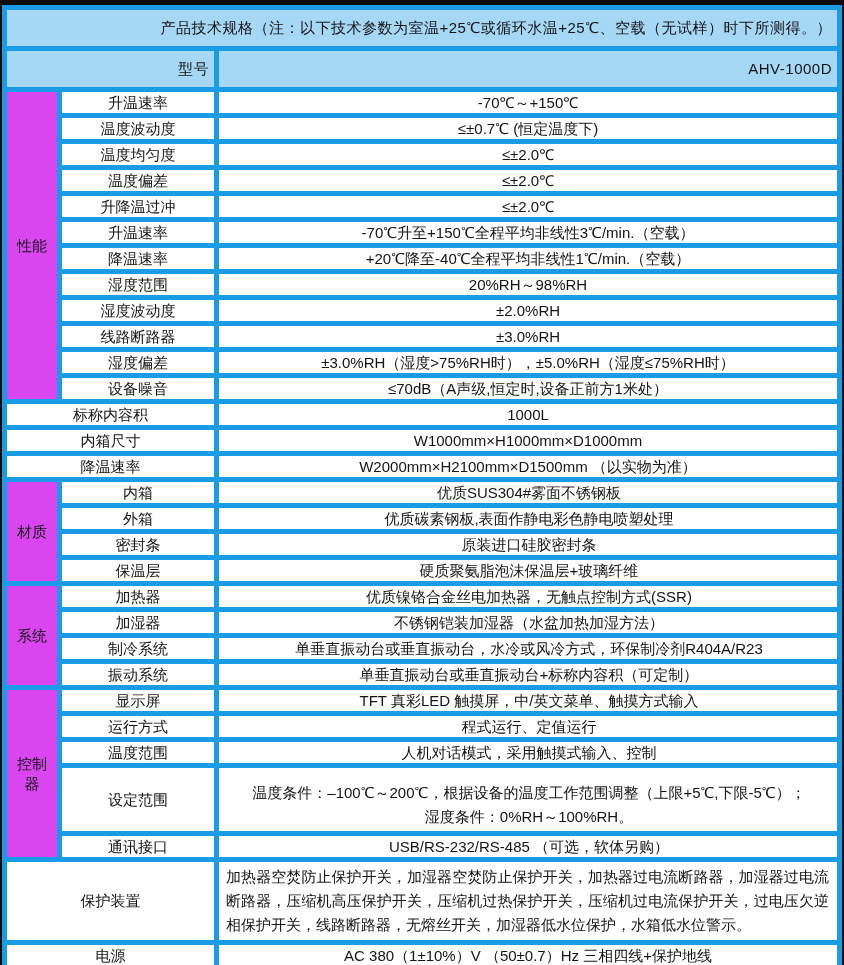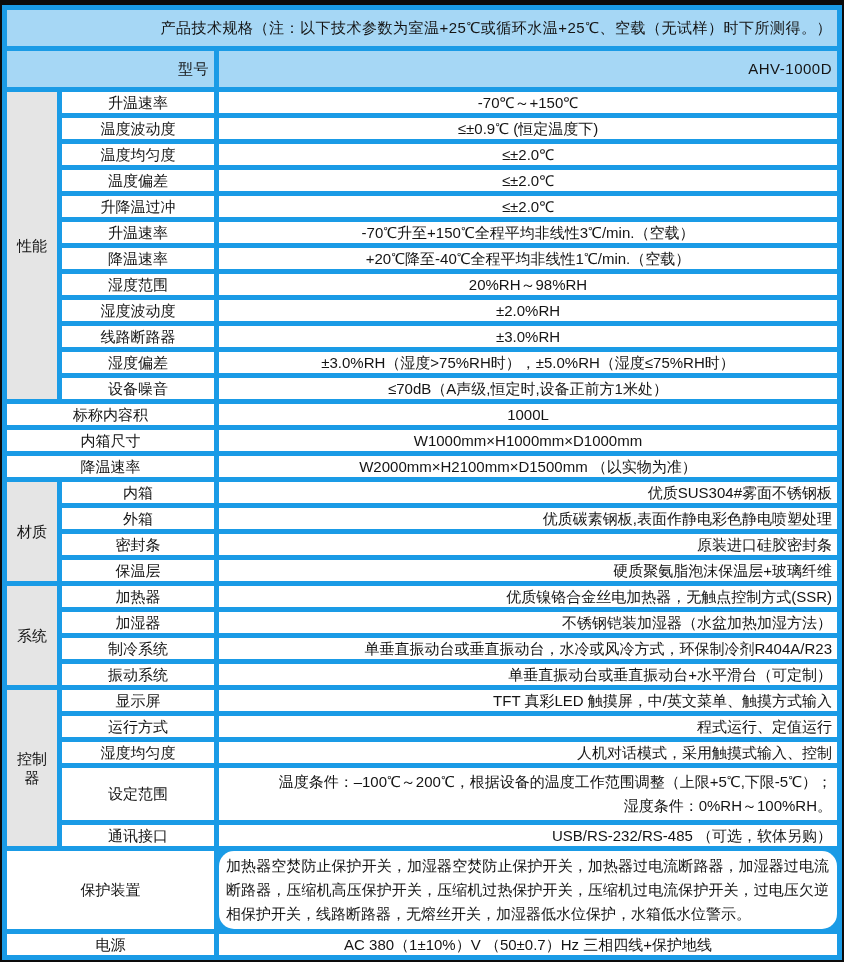--- a/index.html
+++ b/index.html
@@ -36,31 +36,30 @@
     vertical-align:middle;
     color:var(--ink);
     overflow:hidden;
   }
   tr.hdr td{
     background:var(--hdr);
     height:36px;
     letter-spacing:0.5px;
     text-align:right;
   }
-  td.sec{background:#e5e5e5;}
-  td.left{text-align:right;padding-left:7px;}
+  td.sec{background:#d946ef;}
+  td.left{text-align:center;padding-left:7px;}
   td.just{
     text-align:justify;
     text-align-last:left;
     line-height:24px;
     padding:3px 8px 3px 7px;
-    border-radius:15px;
   }
   .b{font-weight:normal;}
-  td.multi{line-height:24px;padding-top:2px;padding-bottom:2px;}
+  td.multi{line-height:24px;padding-top:13px;padding-bottom:2px;}
   .footer-note{
     font-size:15px;
     color:#c2410c;
     padding:3px 2px 0 2px;
     margin-top:48px;
   }
 </style>
 </head>
 <body>
 
@@ -81,21 +80,21 @@
     <td>AHV-1000D</td>
   </tr>
 
   <tr>
     <td rowspan="12" class="sec">性能</td>
     <td>升温速率</td>
     <td class="b">-70℃～+150℃</td>
   </tr>
   <tr>
     <td>温度波动度</td>
-    <td>≤±0.9℃ (恒定温度下)</td>
+    <td>≤±0.7℃ (恒定温度下)</td>
   </tr>
   <tr>
     <td>温度均匀度</td>
     <td>≤±2.0℃</td>
   </tr>
   <tr>
     <td>温度偏差</td>
     <td>≤±2.0℃</td>
   </tr>
   <tr>
@@ -170,34 +169,34 @@
   <tr>
     <td>加湿器</td>
     <td class="left">不锈钢铠装加湿器（水盆加热加湿方法）</td>
   </tr>
   <tr>
     <td>制冷系统</td>
     <td class="left">单垂直振动台或垂直振动台，水冷或风冷方式，环保制冷剂R404A/R23</td>
   </tr>
   <tr>
     <td class="b">振动系统</td>
-    <td class="left b">单垂直振动台或垂直振动台+水平滑台（可定制）</td>
+    <td class="left b">单垂直振动台或垂直振动台+标称内容积（可定制）</td>
   </tr>
 
   <tr>
     <td rowspan="5" class="sec">控制器</td>
     <td>显示屏</td>
     <td class="left">TFT 真彩LED 触摸屏，中/英文菜单、触摸方式输入</td>
   </tr>
   <tr>
     <td>运行方式</td>
     <td class="left">程式运行、定值运行</td>
   </tr>
   <tr>
-    <td>湿度均匀度</td>
+    <td>温度范围</td>
     <td class="left">人机对话模式，采用触摸式输入、控制</td>
   </tr>
   <tr>
     <td>设定范围</td>
     <td class="left multi">
       <div>温度条件：–100℃～200℃，根据设备的温度工作范围调整（上限+5℃,下限-5℃）；</div>
       <div>湿度条件：0%RH～100%RH。</div>
     </td>
   </tr>
   <tr>

